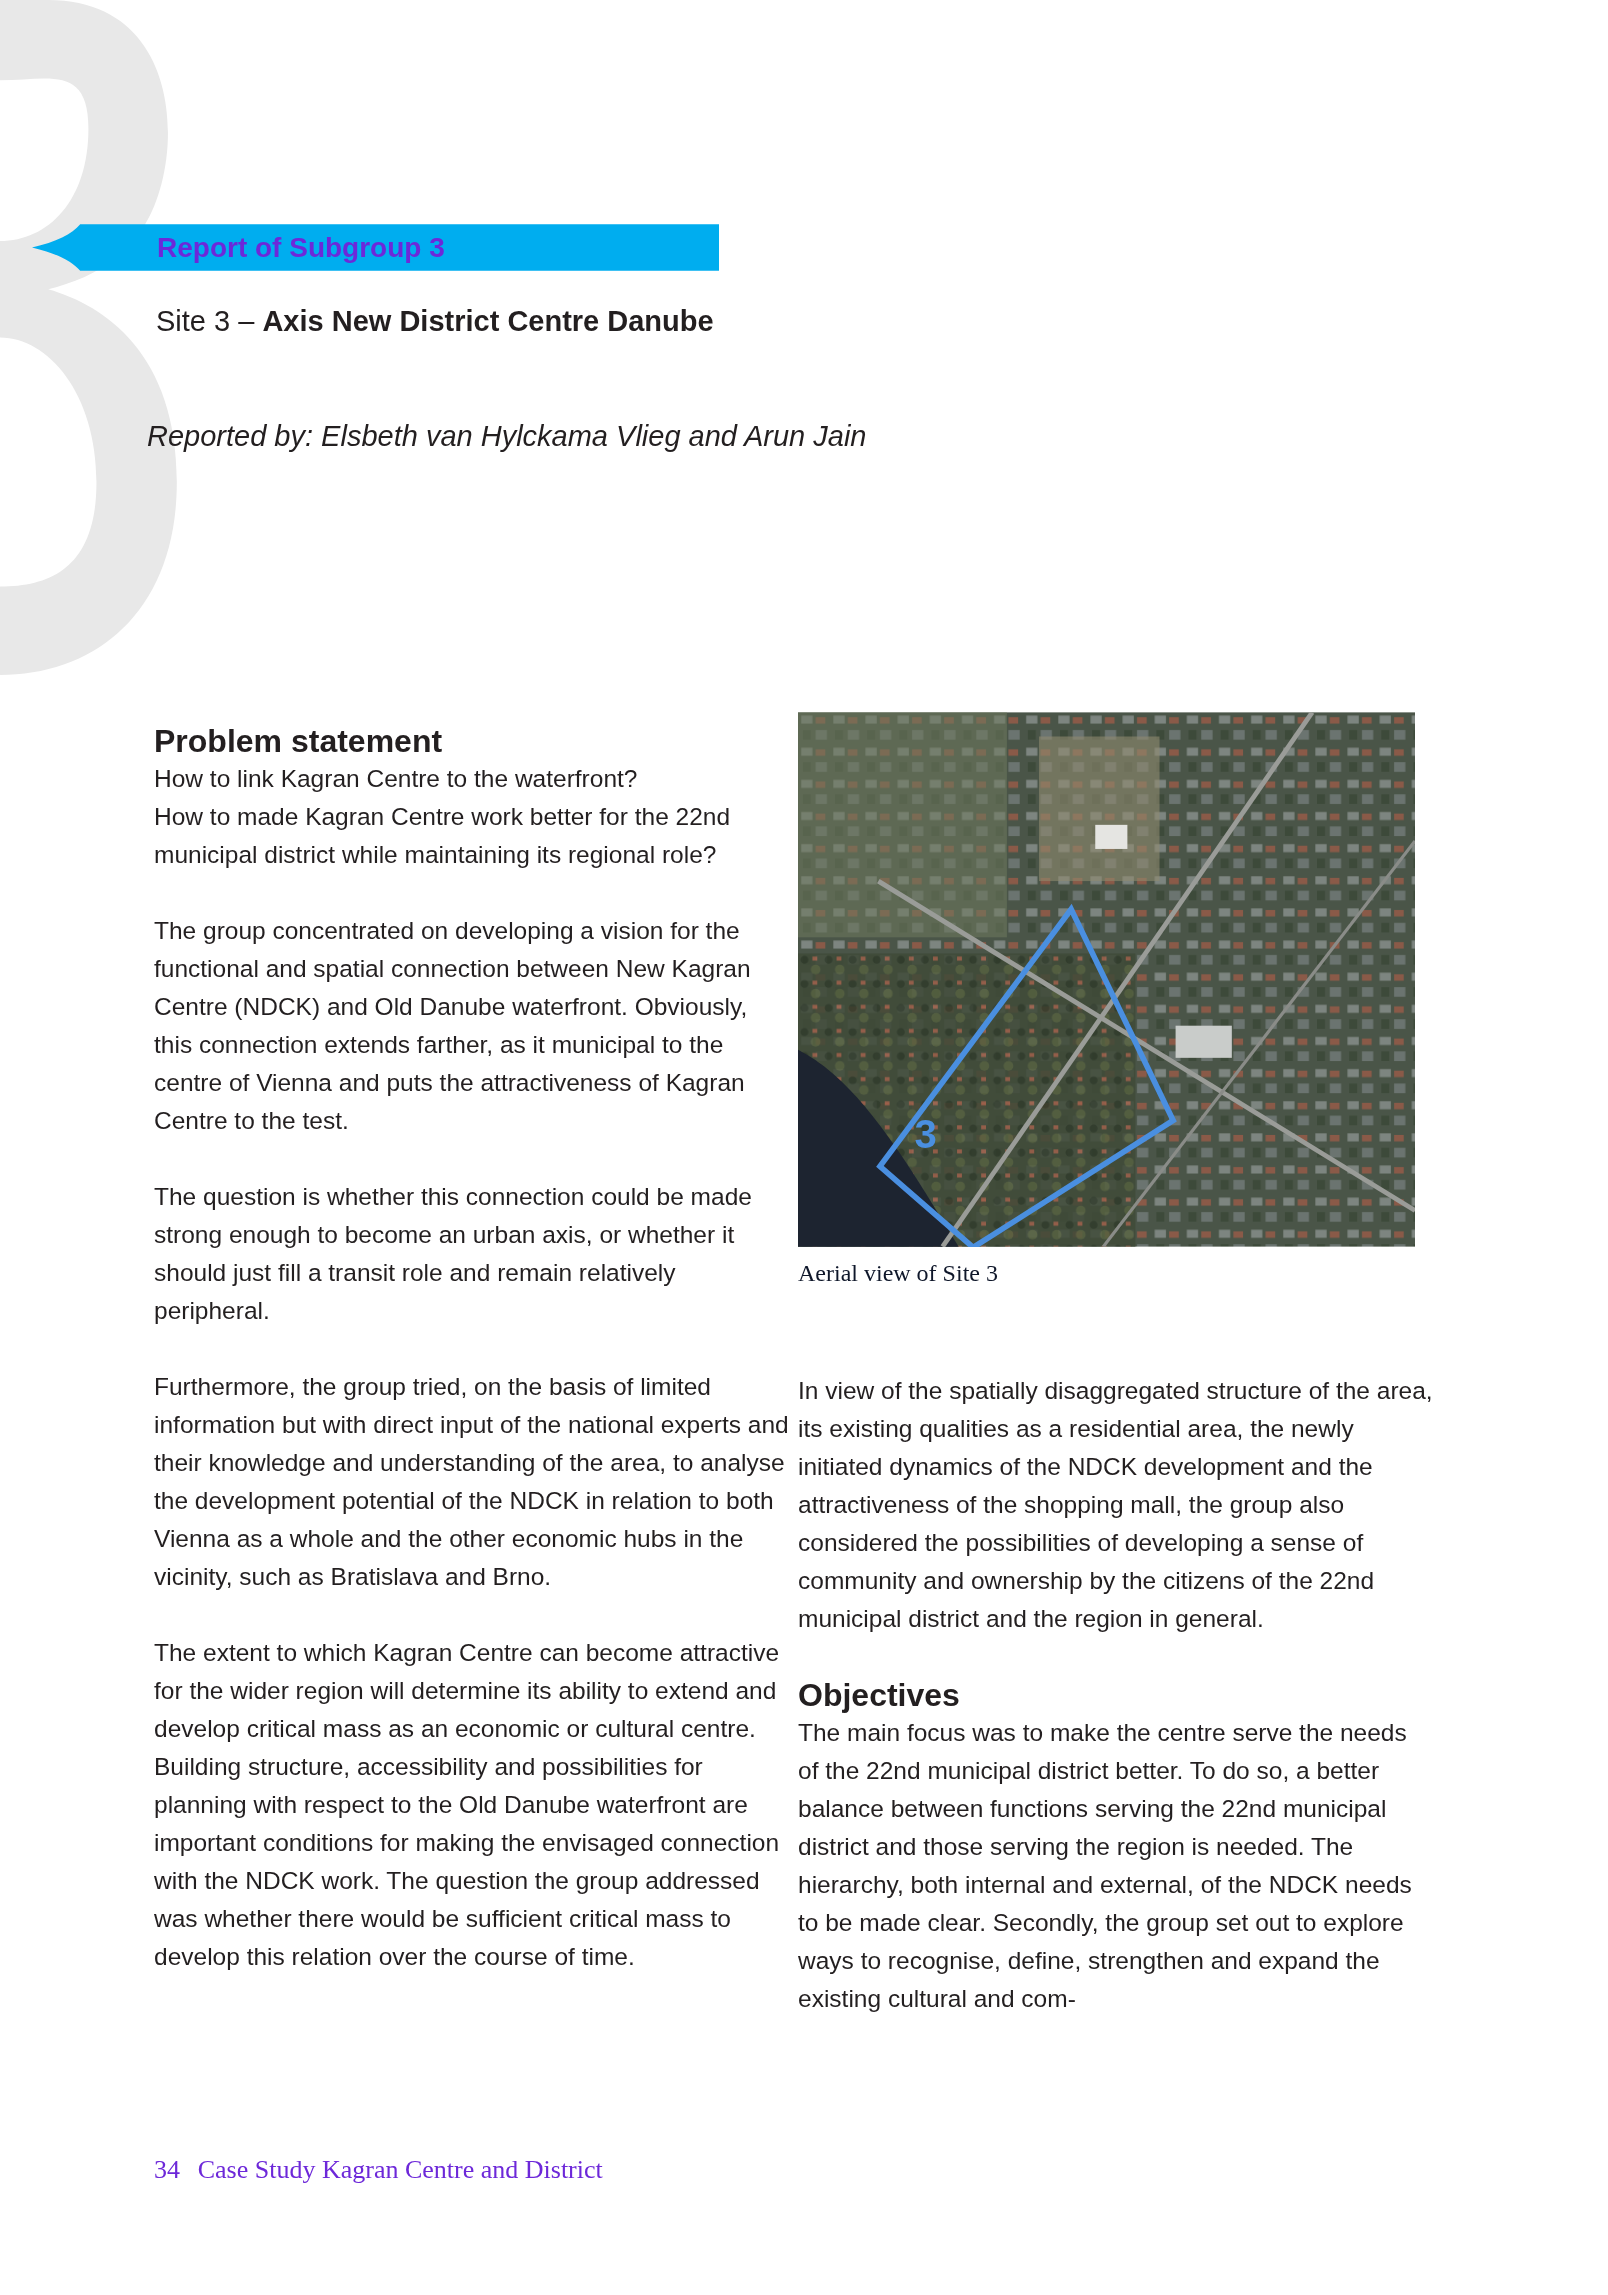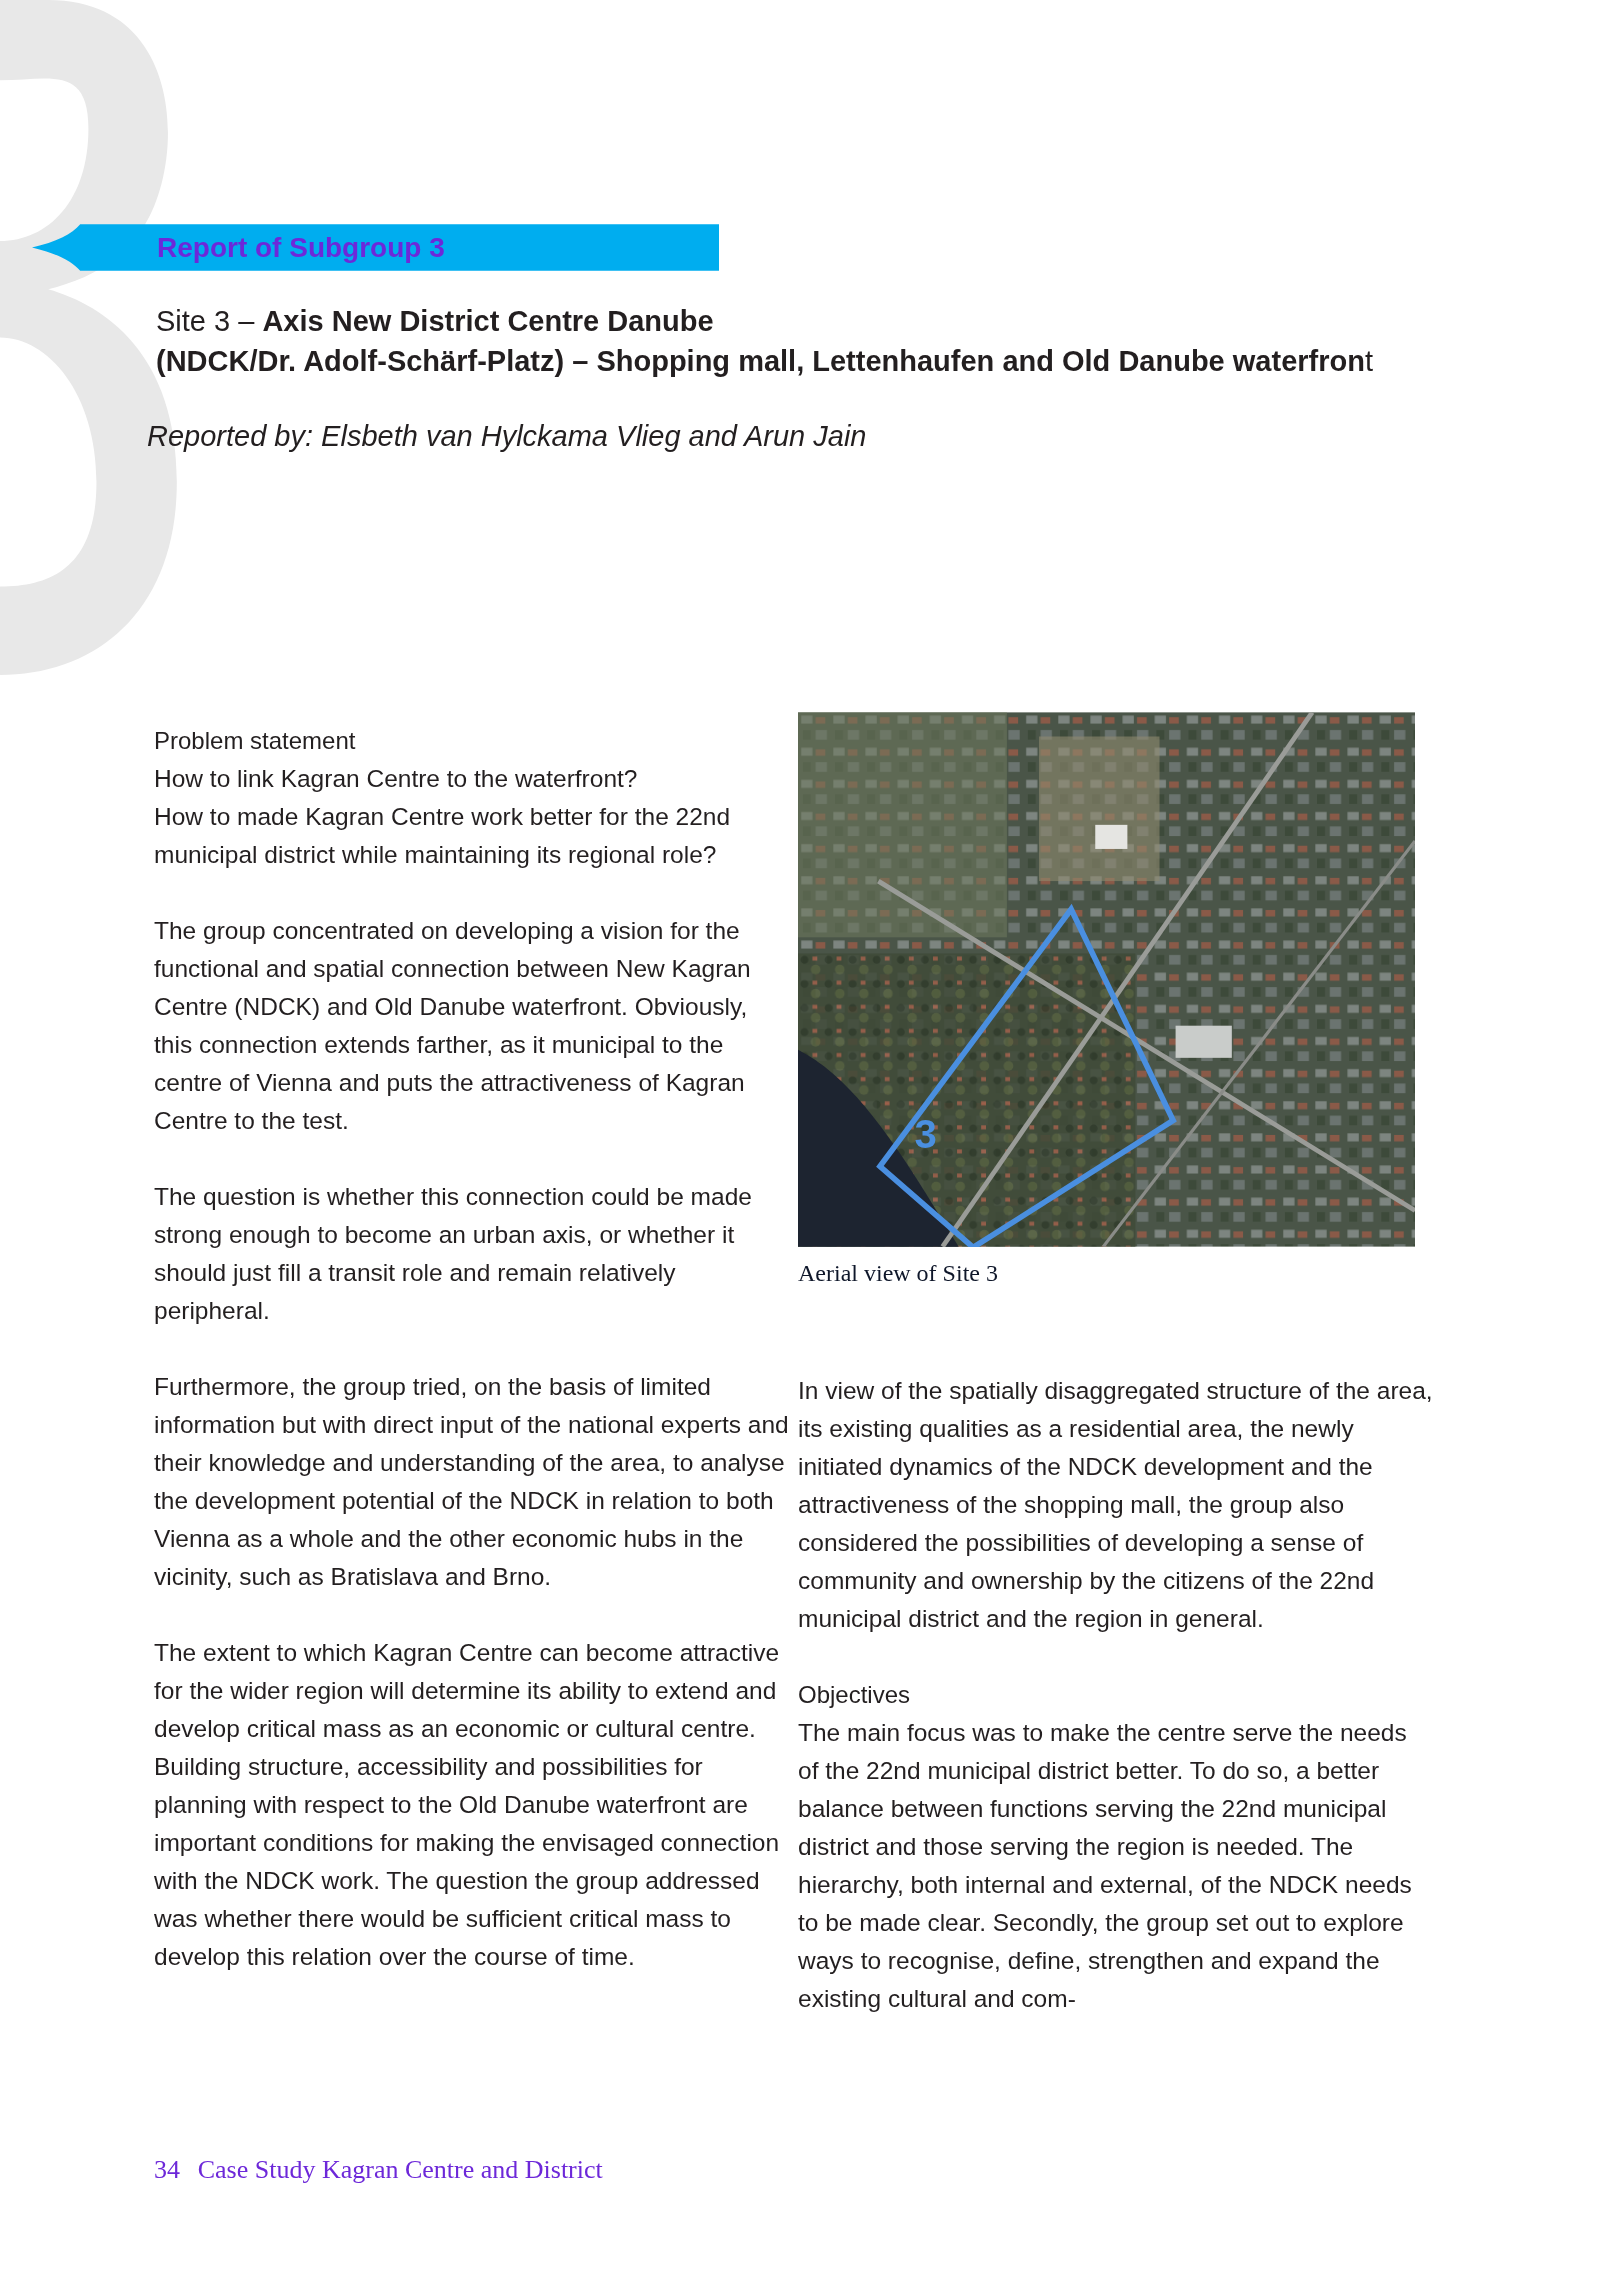--- a/index.html
+++ b/index.html
@@ -11,21 +11,21 @@
   .banner-text { position: absolute; left: 125px; top: 0; height: 47px; line-height: 47px;
                  font-size: 28px; font-weight: bold; color: #6d28d9; }
   .site-title { position: absolute; left: 156px; top: 301px; width: 1367px;
                 font-size: 29px; line-height: 40px; }
   .site-title .light { font-weight: normal; }
   .site-title .bold { font-weight: bold; }
   .reported { position: absolute; left: 147px; top: 416px; font-size: 29px; font-style: italic;
               line-height: 40px; }
   .col { position: absolute; width: 635px; font-size: 24.5px; line-height: 38px; }
   .col p { margin: 0 0 38px 0; }
-  .col h3 { margin: 0; font-size: 24px; font-weight: normal; line-height: 38px; }
+  .col h3 { margin: 0; font-size: 32px; font-weight: bold; line-height: 38px; }
   .col-left { left: 154px; top: 722px; }
   .col-right-bottom { left: 798px; top: 1372px; }
   .figure { position: absolute; left: 798px; top: 712px; width: 617px; height: 535px; }
   .aerial { width: 617px; height: 535px; display: block; }
   .caption { position: absolute; left: 798px; top: 1260px; font-family: "Liberation Serif", "DejaVu Serif", serif;
              font-size: 24px; color: #0f172a; }
   .footer { position: absolute; left: 154px; top: 2155px; font-family: "Liberation Serif", "DejaVu Serif", serif;
             font-size: 26px; color: #6d28d9; }
   .footer .page-num { margin-right: 17.7px; }
 </style>
@@ -39,23 +39,20 @@
 <div class="banner">
   <svg width="687" height="47" viewBox="0 0 855 58">
     <path d="M 0 29 C 30 22, 50 12, 60 0 L 855 0 L 855 58 L 60 58 C 50 46, 30 36, 0 29 Z" fill="#00adef"></path>
   </svg>
   <span class="banner-text">Report of Subgroup 3</span>
 </div>
 
 <div class="site-title">
   <div>
     <span class="light">Site 3 – </span><span class="bold">Axis New District Centre Danube</span>
-  </div>
-  <div>
-    <span class="bold">(NDCK/Dr. Adolf-Schärf-Platz) – Shopping mall, Lettenhaufen and Old Danube waterfron</span><span class="light">t</span>
   </div>
 </div>
 
 <div class="reported">Reported by: Elsbeth van Hylckama Vlieg and Arun Jain</div>
 
 <div class="col col-left">
   <h3>Problem statement</h3>
   <div>How to link Kagran Centre to the waterfront?</div>
   <p>How to made Kagran Centre work better for the 22nd municipal district while maintaining its regional role?</p>
   <p>The group concentrated on developing a vision for the functional and spatial connection between New Kagran Centre (NDCK) and Old Danube waterfront. Obviously, this connection extends farther, as it municipal to the centre of Vienna and puts the attrac­tiveness of Kagran Centre to the test.</p>

